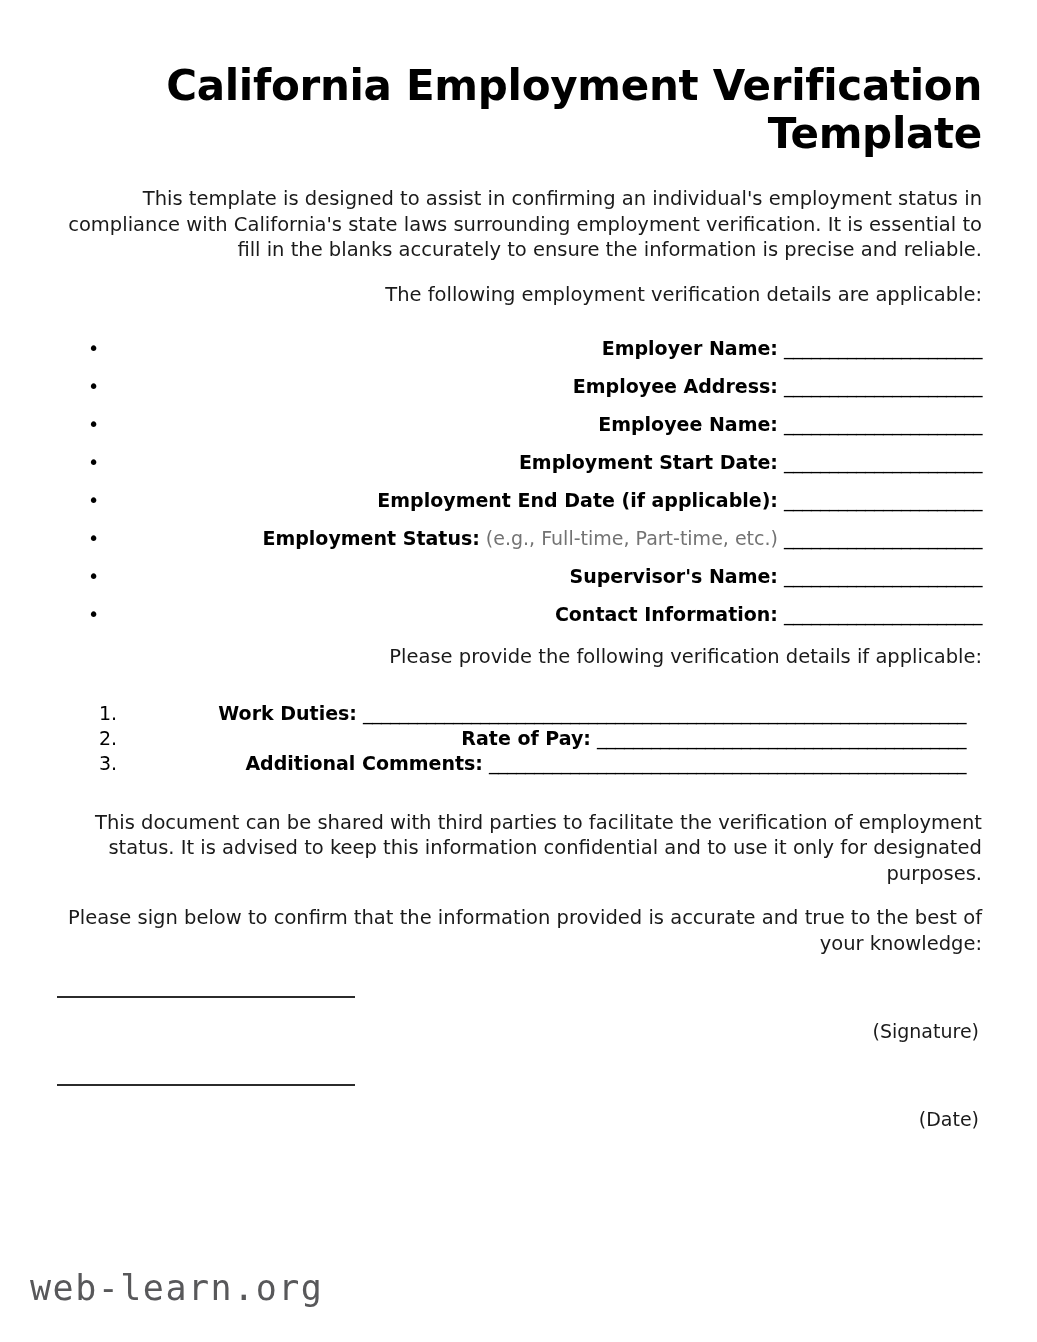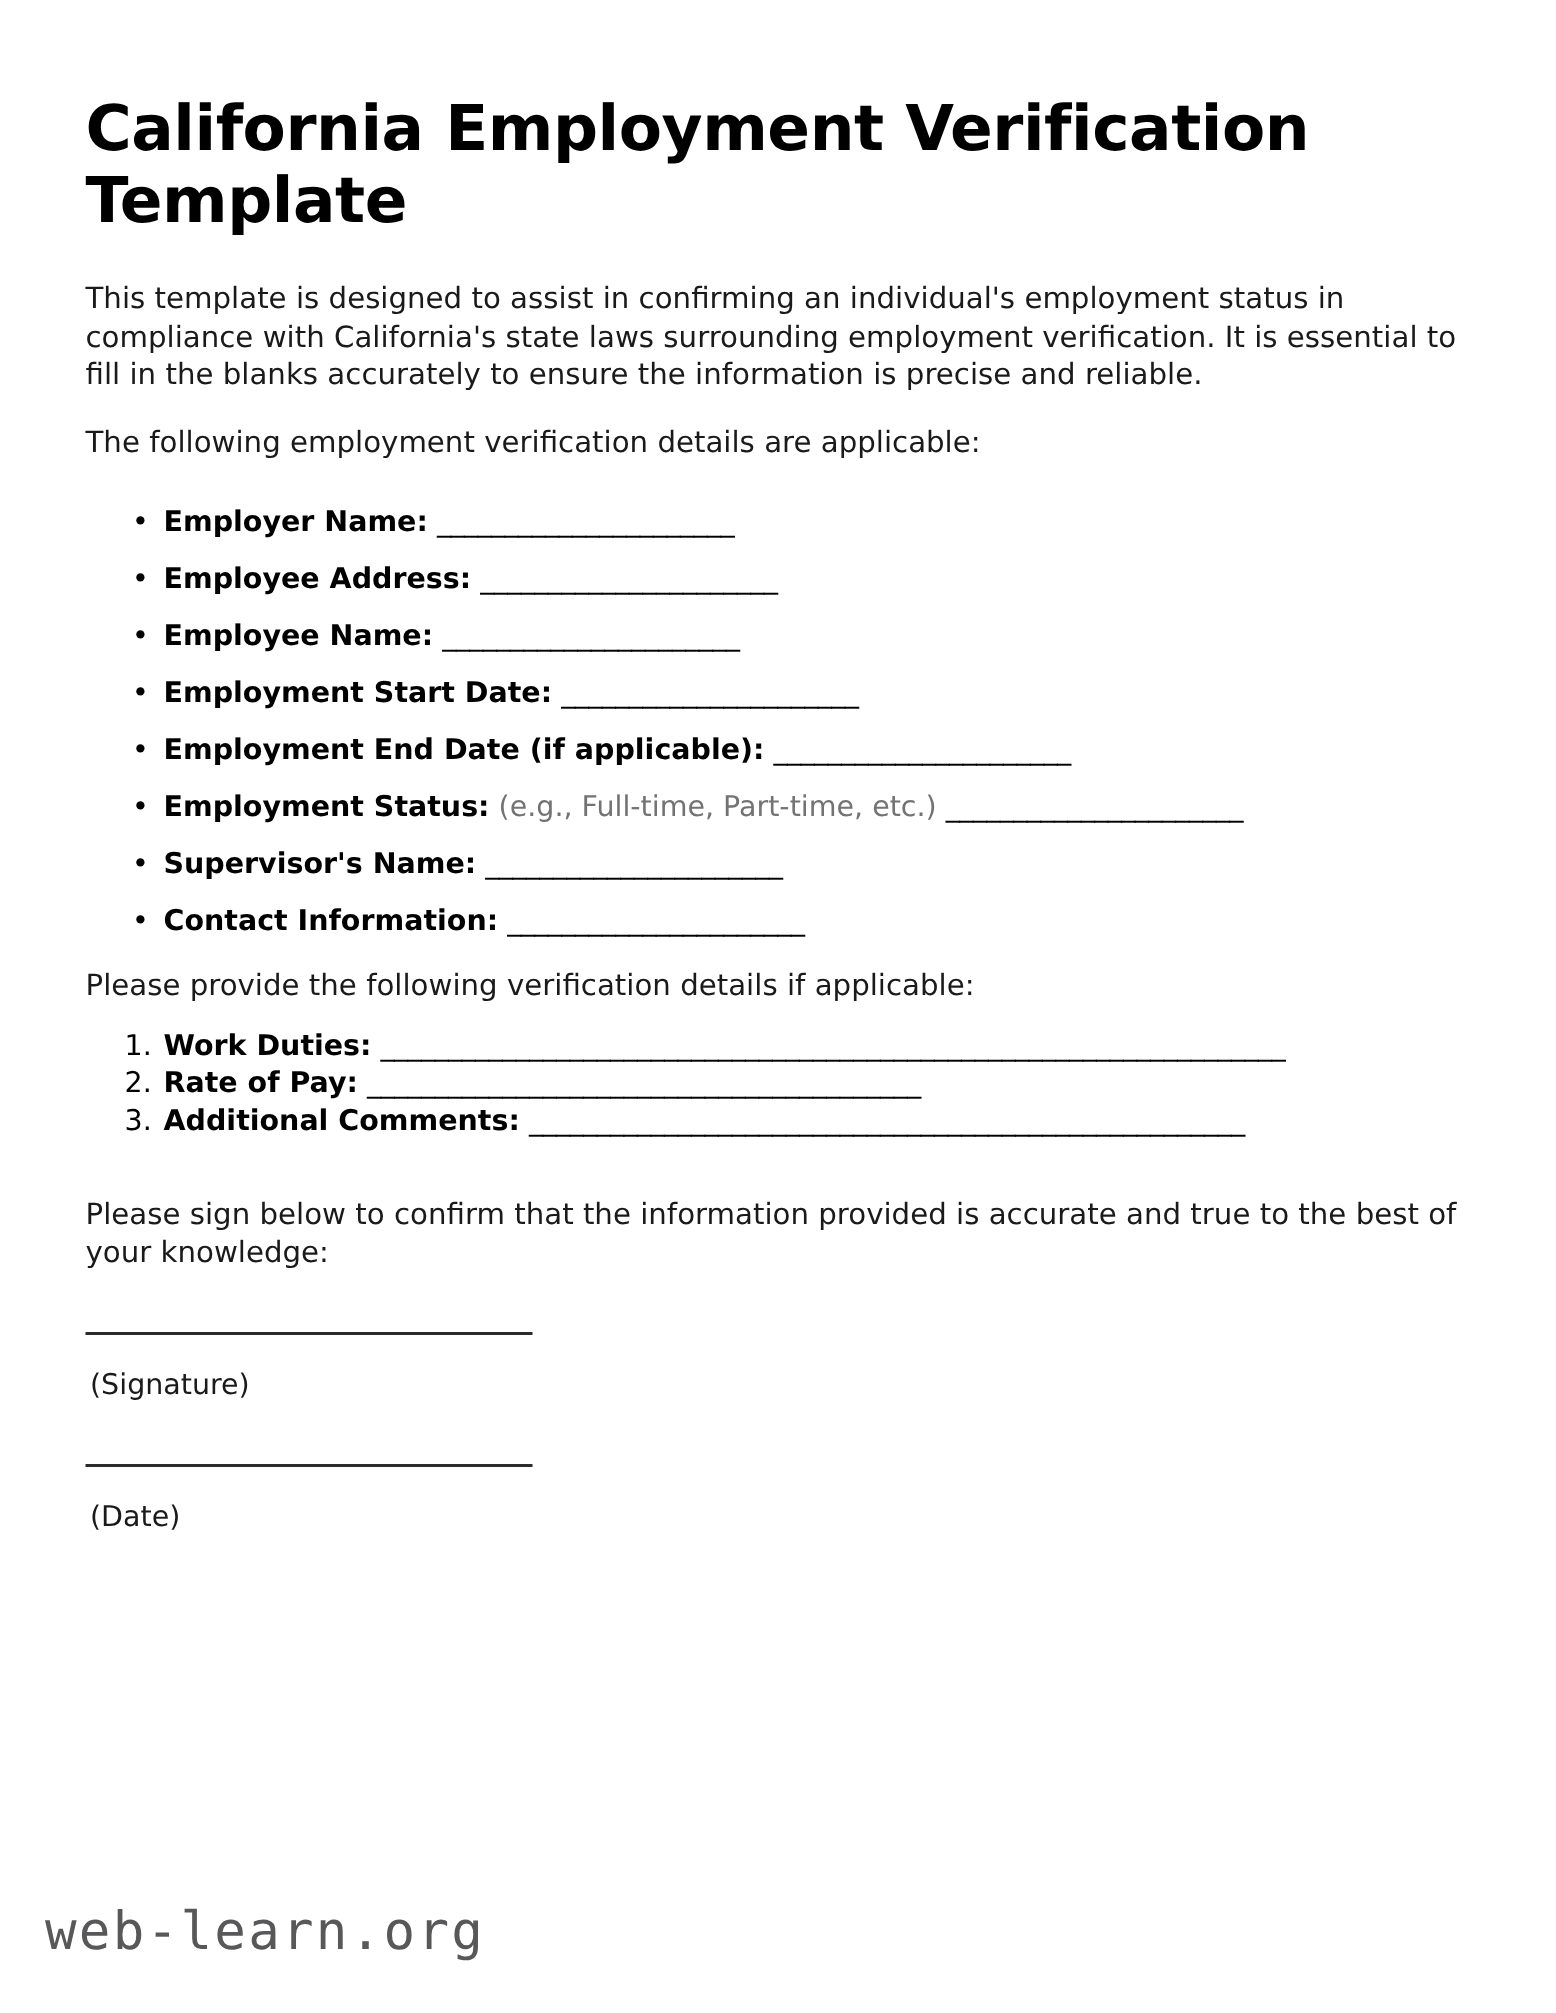--- a/index.html
+++ b/index.html
@@ -16,20 +16,21 @@
     overflow: hidden;
   }
 
   .page {
     position: absolute;
     left: 0; top: 0;
     width: 908px;
     height: 1342px;
     box-sizing: border-box;
     padding: 16px;
+    text-align: right;
   }
 
   .content {
     position: absolute;
     left: 57px;
     top: 62px;
     width: 925px;
   }
 
   h1.doc-title {
@@ -73,21 +74,21 @@
     position: absolute;
     left: 31px;
     top: 0;
     font-size: 19px;
     line-height: 24px;
     color: #000;
   }
 
   ol.detail-list {
     list-style: none;
-    margin: 0;
+    margin: 16px;
     padding: 0;
     counter-reset: detail;
   }
   ol.detail-list > li {
     position: relative;
     padding-left: 52px;
     font-size: 19px;
     line-height: 25px;
     white-space: nowrap;
     counter-increment: detail;
@@ -183,20 +184,21 @@
     <div class="sp-before-list"></div>
 
     <ol class="detail-list">
       <li><span class="lbl">Work Duties:</span> <span class="blank">___________________________________________________________________</span></li>
       <li><span class="lbl">Rate of Pay:</span> <span class="blank">_________________________________________</span></li>
       <li><span class="lbl">Additional Comments:</span> <span class="blank">_____________________________________________________</span></li>
     </ol>
 
     <div class="sp-after-list"></div>
 
+    <p class="para">This document can be shared with third parties to facilitate the verification of employment status. It is advised to keep this information confidential and to use it only for designated purposes.</p>
 
     <div class="sp-para"></div>
 
     <p class="para">Please sign below to confirm that the information provided is accurate and true to the best of your knowledge:</p>
 
     <div class="sp-sig-top"></div>
 
     <div class="sig-block">
       <div class="sig-rule"></div>
       <div class="sp-sig-cap"></div>

